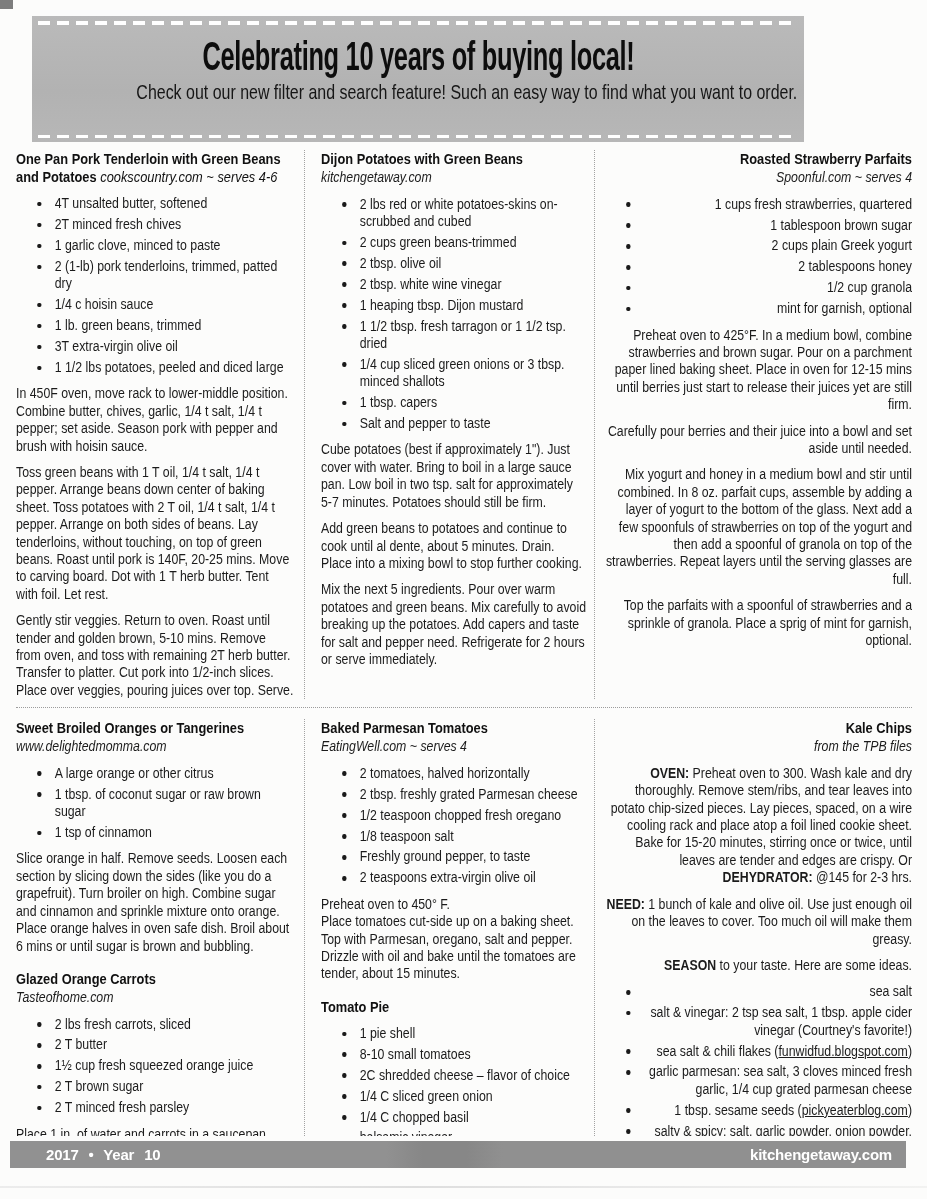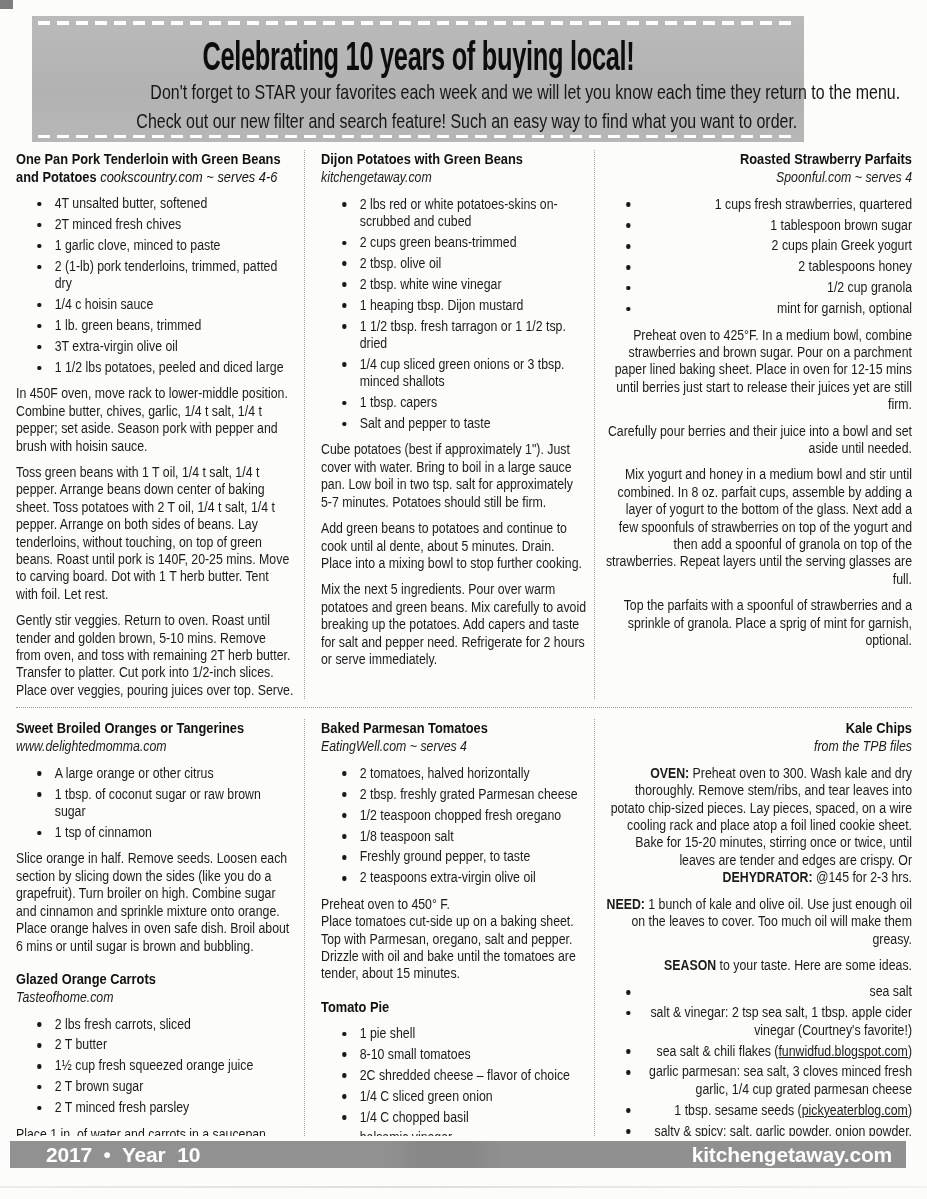--- a/index.html
+++ b/index.html
@@ -65,38 +65,35 @@
   }
   p{margin:9px 0 0 0;font-size:14px;line-height:17.4px;}
   p.tight{margin-top:0;}
   strong{font-weight:bold;}
   .u{text-decoration:underline;}
 
   
   .footer{
     position:absolute;left:10px;top:1141px;width:896px;height:27px;
     background:linear-gradient(90deg,#919191 0 42%,#878787 46% 51%,#909090 55%);
-    color:#fff;font-weight:bold;font-size:21px;letter-spacing:-0.2px;
+    color:#fff;font-weight:bold;font-size:15px;letter-spacing:-0.2px;
     display:flex;align-items:center;justify-content:space-between;
     padding:0 14px 0 36px;box-sizing:border-box;
   }
   .footer .left{word-spacing:6px;}
 </style>
 </head>
 <body>
 
 <div class="page">
   <div class="corner-mark"></div>
 
   <div class="header">
     <div class="h-line h-title-wrap">
       <span class="h-title">Celebrating 10 years of buying local!</span>
-    </div>
-    <div class="h-line h-sub-wrap">
-      <span class="h-sub">Don't forget to STAR your favorites each week and we will let you know each time they return to the menu.</span>
     </div>
     <div class="h-line h-sub-wrap">
       <span class="h-sub">Check out our new filter and search feature! Such an easy way to find what you want to order.</span>
     </div>
   </div>
 
   <div class="content">
     <div class="row row1">
       <div class="col col-1">
           <div class="col-inner">

